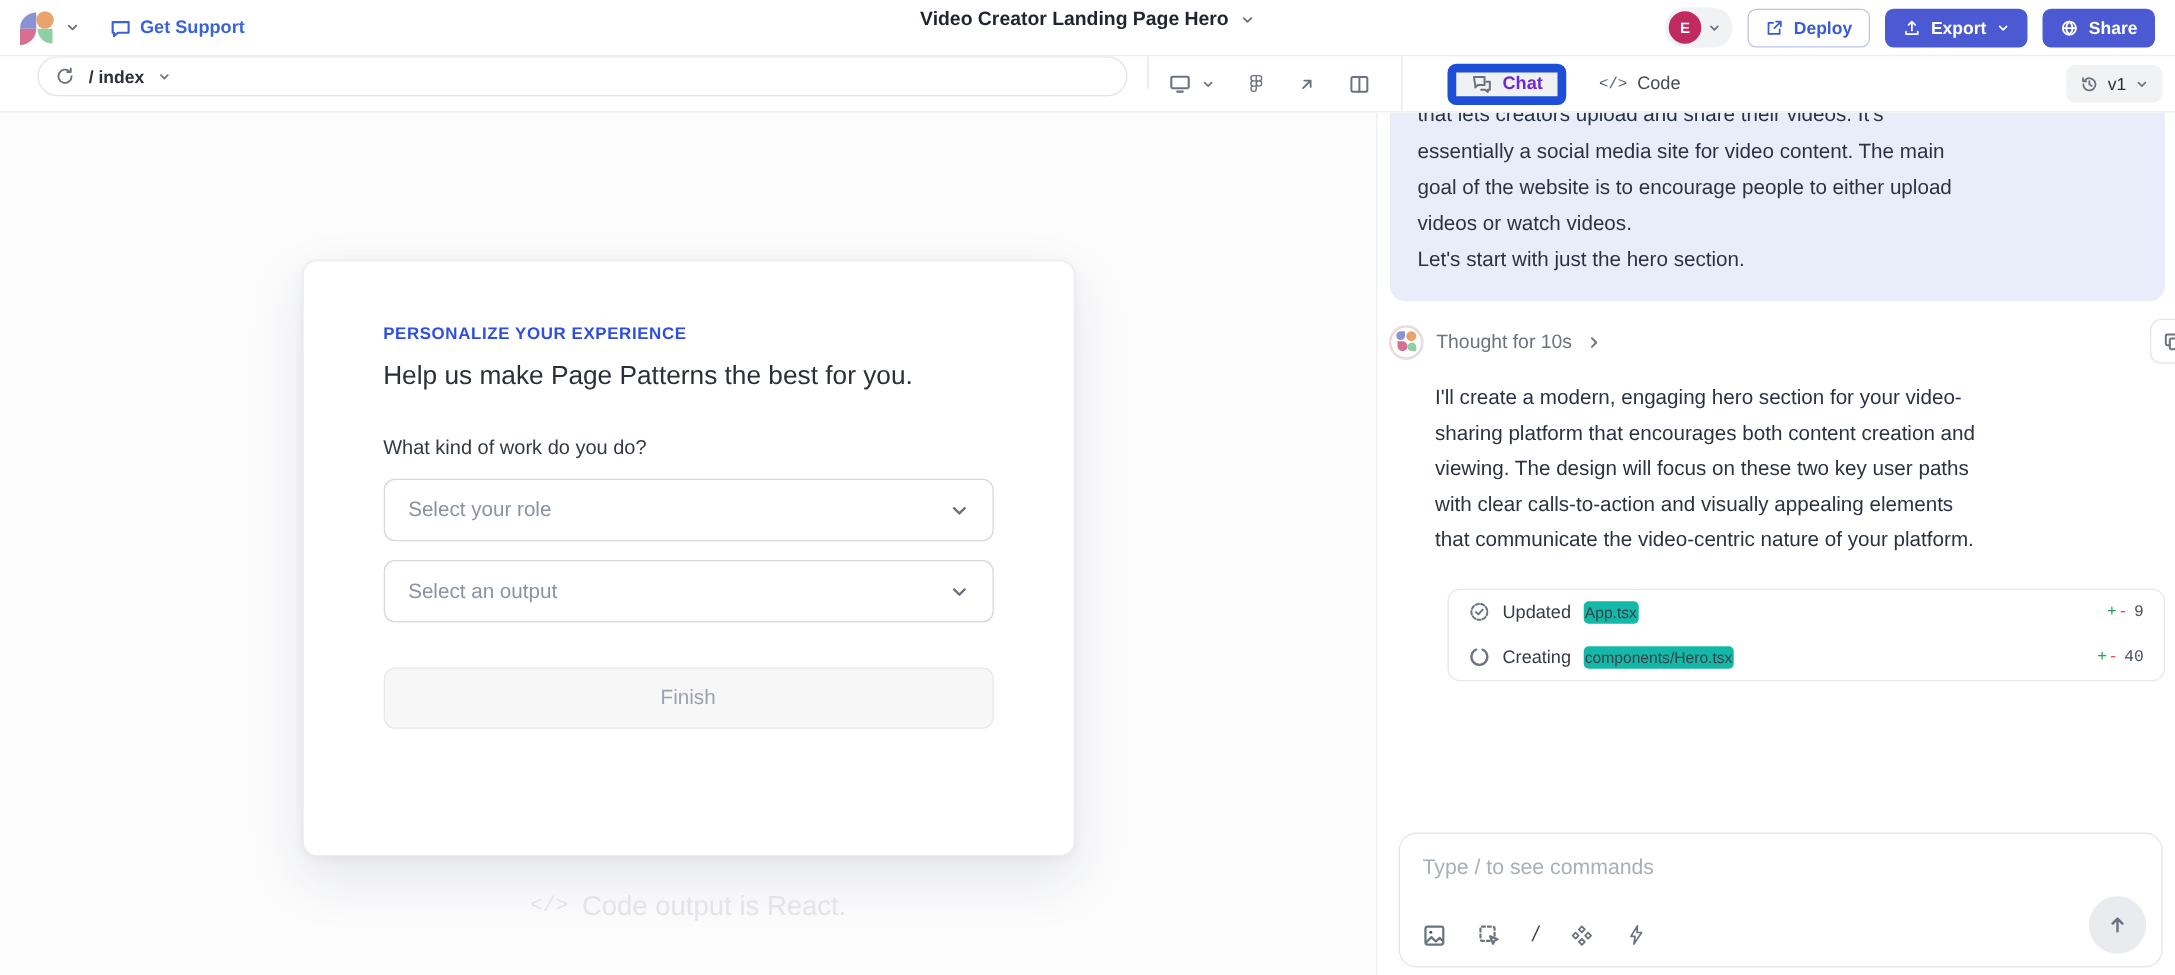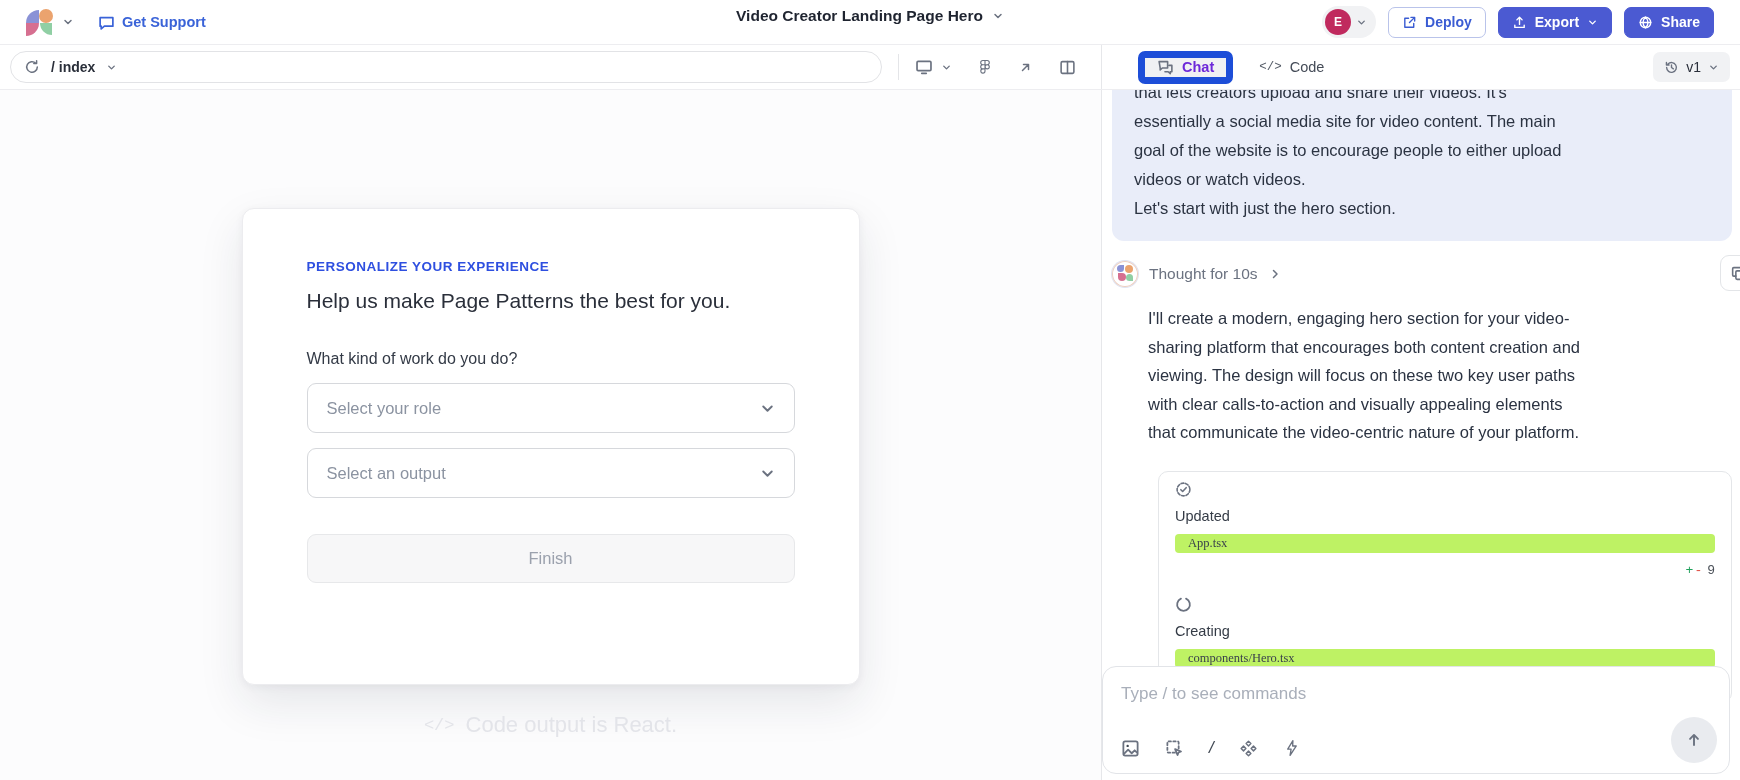--- a/index.html
+++ b/index.html
@@ -4,21 +4,21 @@
 <style>
   *{margin:0;padding:0;box-sizing:border-box;}
   html,body{background:#fff;}
   .app{position:relative;width:1740px;height:780px;overflow:hidden;background:#fff;
        font-family:"Liberation Sans",sans-serif;color:#2b3342;}
   svg{display:block;}
   .ic{stroke:#6b7280;fill:none;stroke-width:1.5;stroke-linecap:round;stroke-linejoin:round;}
 
   
   .topbar{position:absolute;left:0;top:0;width:1740px;height:45px;background:#fff;
-          border-bottom:1px solid #ededf0;display:flex;align-items:center;padding:0 26px;z-index:5;}
+          border-bottom:1px solid #ededf0;display:flex;align-items:center;padding:0 16px;z-index:5;}
   .logo{position:relative;width:27px;height:27px;flex:none;}
   .logo i{position:absolute;display:block;}
   .logo .tl{left:0;top:1px;width:13px;height:13px;background:#8a92d6;border-radius:100% 0 0 0;}
   .logo .tr{left:13px;top:0;width:14px;height:14px;background:#eba36e;border-radius:50%;}
   .logo .bl{left:0;top:14px;width:13px;height:13px;background:#d66f90;border-radius:0 0 100% 0;}
   .logo .br{left:14px;top:14px;width:12px;height:12px;background:#90cfa4;border-radius:0 0 0 100%;}
   .chev{flex:none;}
   .support{display:flex;align-items:center;gap:7px;margin-left:24px;color:#3a63d8;
            font-size:14.5px;font-weight:600;cursor:pointer;}
   .support .ic{stroke:#3a63d8;}
@@ -33,22 +33,22 @@
   .btn{display:flex;align-items:center;gap:8px;height:31px;padding:0 13px;border-radius:7px;
        font-size:14px;font-weight:600;cursor:pointer;white-space:nowrap;}
   .btn-outline{background:#fff;border:1px solid #b9c3ea;color:#3a5cd3;}
   .btn-outline .ic{stroke:#3a5cd3;}
   .btn-solid{background:#4b5ad2;border:1px solid #4b5ad2;color:#fff;}
   .btn-solid .ic{stroke:#fff;}
 
   
   .toolbar{position:absolute;left:0;top:45px;width:1740px;height:45px;background:#fff;
            border-bottom:1px solid #ededf0;display:flex;z-index:4;}
-  .toolbar-left{width:1102px;flex:none;display:flex;align-items:center;padding:0 10px;
-                border-right:1px solid #e6e7ea;}
+  .toolbar-left{width:1102px;flex:none;display:flex;padding:0 10px;
+                border-right:1px solid #e6e7ea;margin-left:20px;}
   .url-pill{flex:none;width:872px;height:32px;border:1px solid #e2e3e6;border-radius:16px;
             background:#fff;display:flex;align-items:center;gap:11px;padding:0 13px;}
   .url-pill .path{font-size:14px;font-weight:600;color:#2a2f3a;}
   .vdiv{width:1px;height:26px;background:#e4e5e8;margin:0 16px;flex:none;}
   .tool-icons{display:flex;align-items:center;gap:25px;}
   .mon-group{display:flex;align-items:center;gap:8px;cursor:pointer;}
   .toolbar-right{flex:1;display:flex;align-items:center;padding:0 10px;}
   .tab{display:flex;align-items:center;gap:8px;height:33px;padding:0 12px;border-radius:7px;
        font-size:14.5px;cursor:pointer;}
   .tab-active{background:#f0f1f3;border:7px solid #1d4ed8;color:#6d28d9;font-weight:600;margin-left:26px;}
@@ -89,28 +89,28 @@
   .mp-avatar .b{left:13px;top:4px;width:8px;height:8px;background:#eba36e;border-radius:50%;}
   .mp-avatar .c{left:6px;top:12px;width:8px;height:8px;background:#d66f90;border-radius:0 50% 50% 50%;}
   .mp-avatar .d{left:14px;top:13px;width:7px;height:7px;background:#90cfa4;border-radius:50% 50% 0 50%;}
   .thought-label{color:#6b7280;font-size:15.5px;}
   .copy-btn{position:absolute;right:-16px;top:-6px;width:36px;height:36px;border:1px solid #e3e5e8;
             border-radius:9px;background:#fff;display:flex;align-items:center;justify-content:center;}
   .assistant{margin:17px 6px 0 46px;font-size:16.5px;line-height:28.5px;color:#2b3342;}
   .card{margin:24px 8px 0 56px;border:1px solid #e4e6e9;border-radius:10px;background:#fff;}
   .card-head{display:flex;align-items:center;gap:10px;padding:12px 16px;color:#a4aab3;font-size:15px;
              border-bottom:1px solid #e8eaec;}
-  .card-row{display:flex;gap:10px;padding:9px 16px;font-size:14.5px;color:#343b46;flex-direction:column;}
-  .chip{font-family:Liberation Serif, serif;font-size:12.5px;background:#bef264;color:#3a414c;
-        border-radius:4px;padding:2px 13px;}
+  .card-row{display:flex;align-items:center;gap:10px;padding:9px 16px;font-size:14.5px;color:#343b46;}
+  .chip{font-family:Liberation Sans, sans-serif;font-size:12.5px;background:#14b8a6;color:#3a414c;
+        border-radius:4px;padding:2px 1px;}
   .diff{margin-left:auto;font-family:"Liberation Mono",monospace;font-size:13px;color:#4a5058;
         display:flex;align-items:center;gap:1px;}
   .diff .p{color:#1fa05b;}
   .diff .m{color:#e04b3f;margin-right:4px;}
-  .input-box{position:absolute;left:0;right:10px;bottom:6px;height:108px;background:#fff;
+  .input-box{position:absolute;left:17px;right:10px;bottom:6px;height:108px;background:#fff;
              border:1px solid #e2e4e8;border-radius:14px;}
   .input-ph{padding:17px 18px 0;color:#a9afba;font-size:17px;}
   .input-icons{position:absolute;left:18px;bottom:15px;display:flex;align-items:center;gap:25px;}
   .slash{font-size:17px;color:#3f4752;font-style:italic;}
   .send{position:absolute;right:12px;bottom:10px;width:46px;height:46px;border-radius:50%;
         background:#e9ebef;display:flex;align-items:center;justify-content:center;}
 </style>
 </head>
 <body>
 

